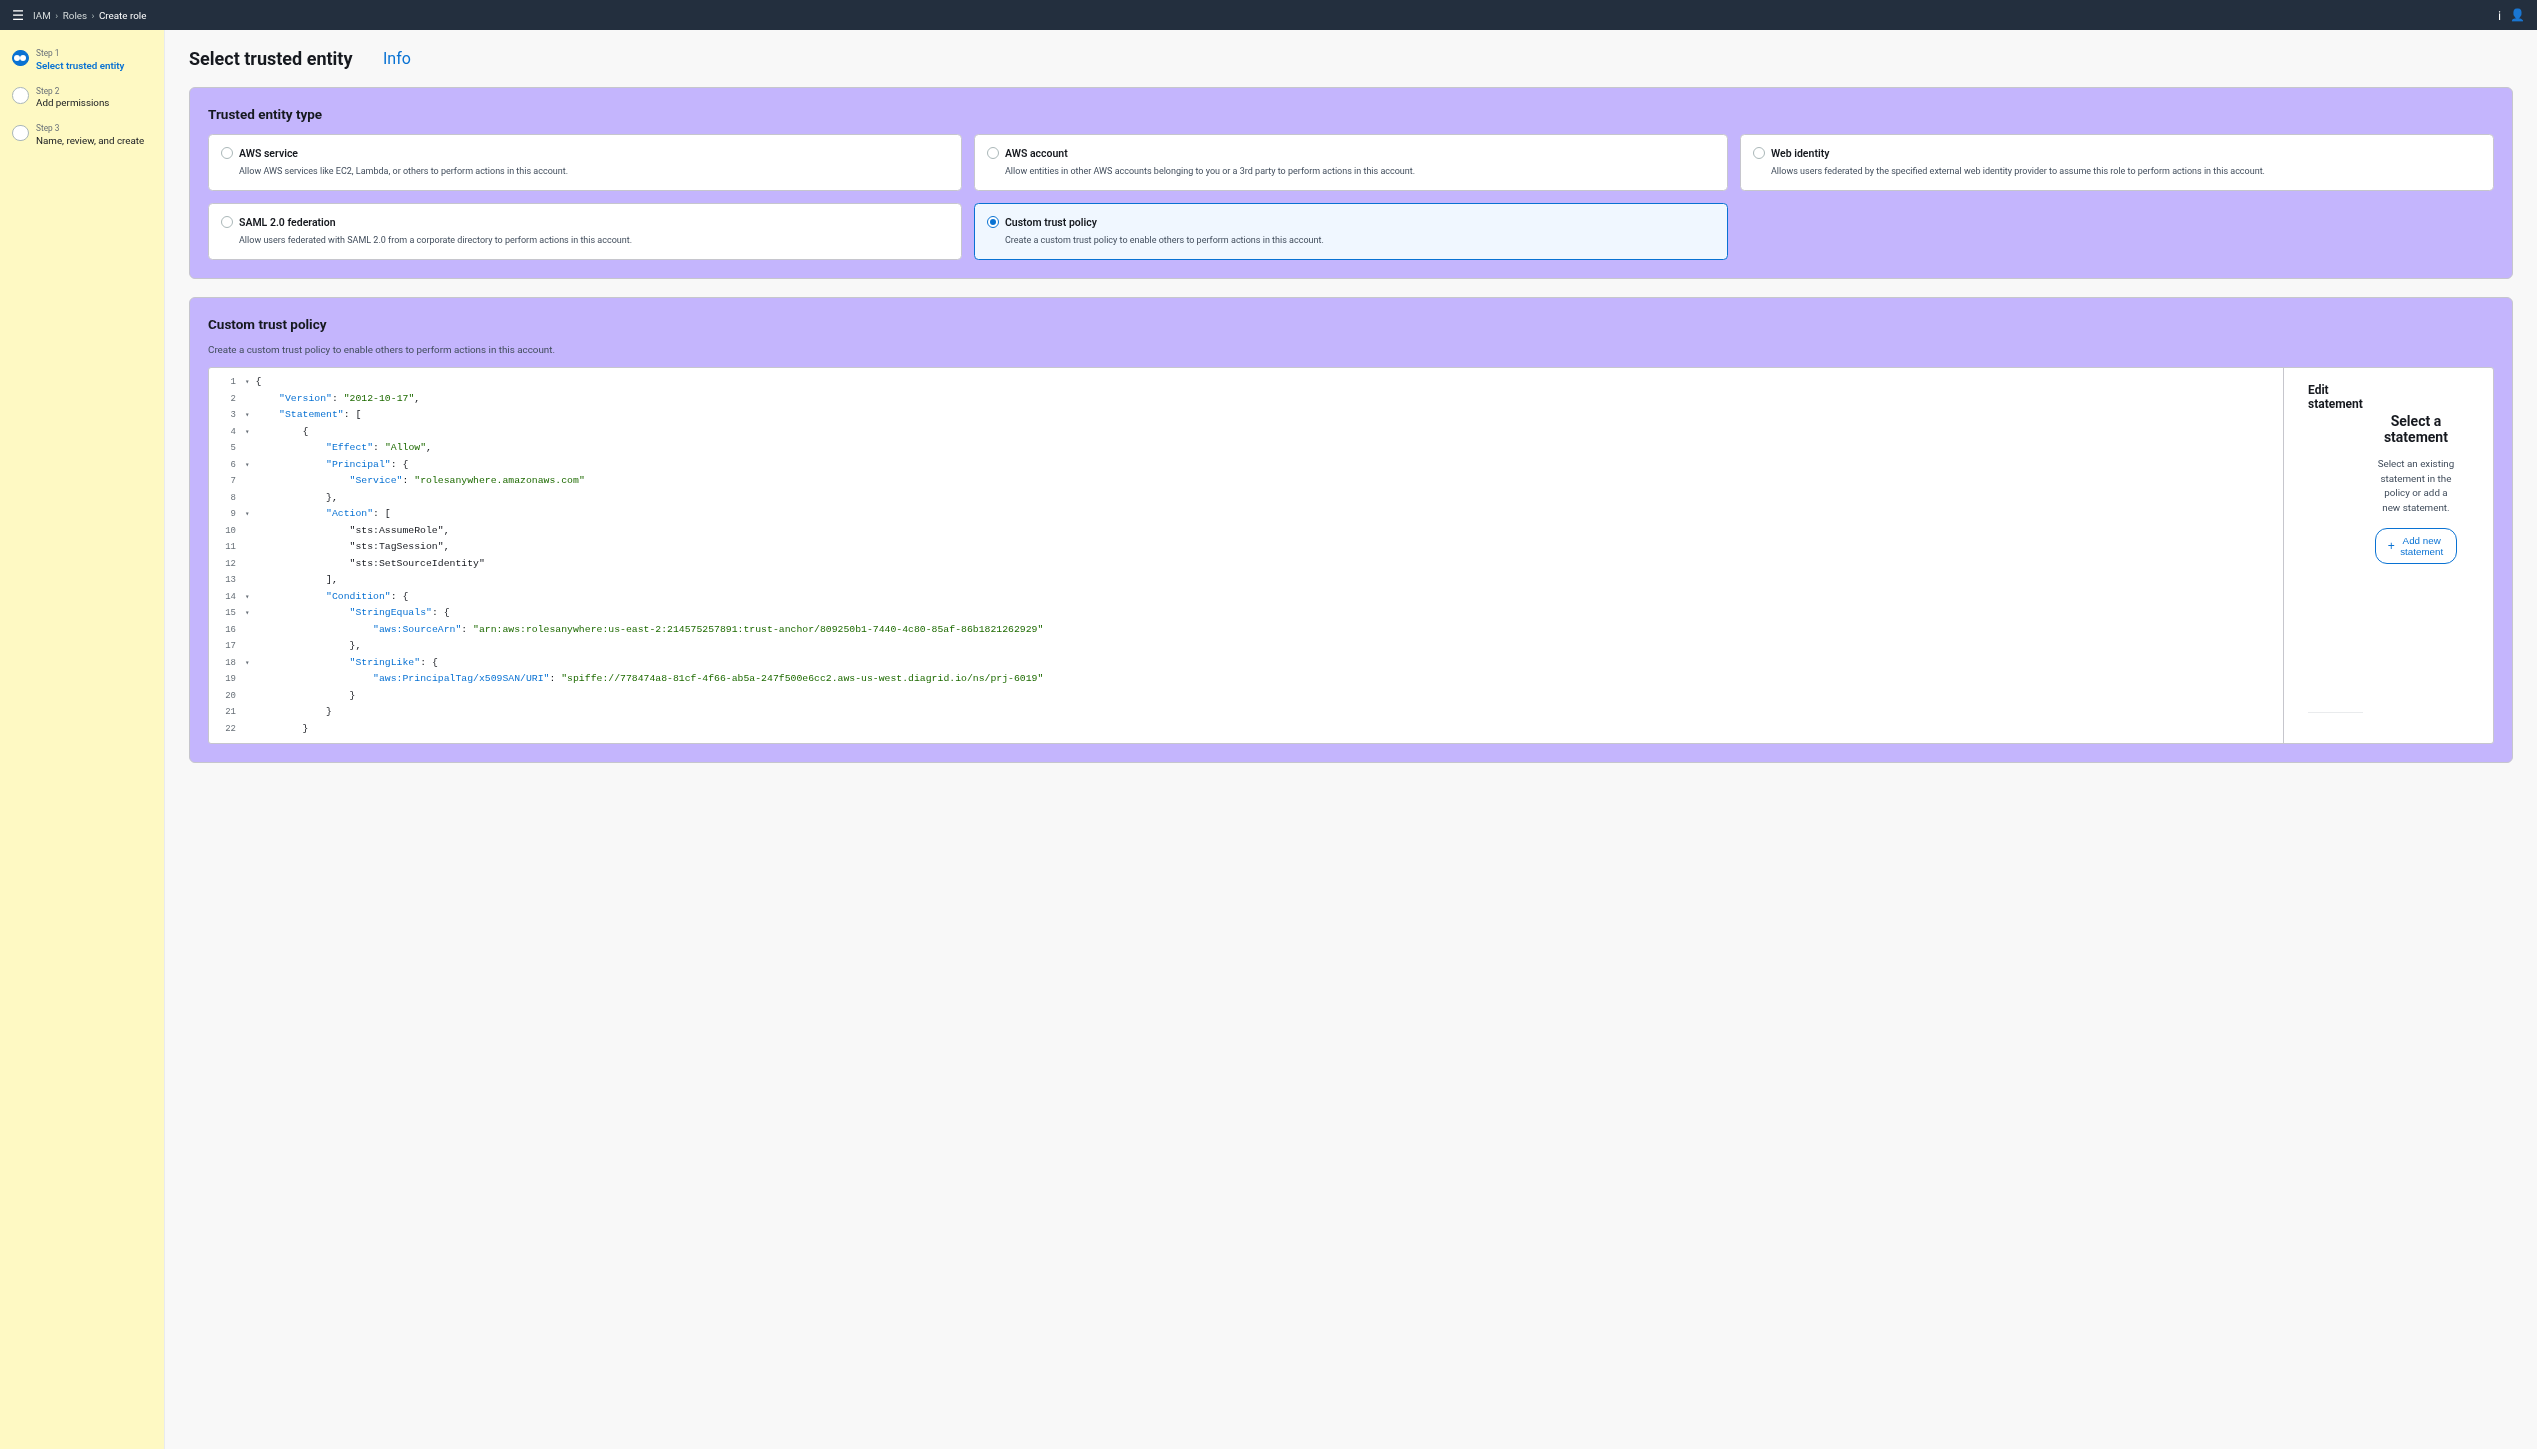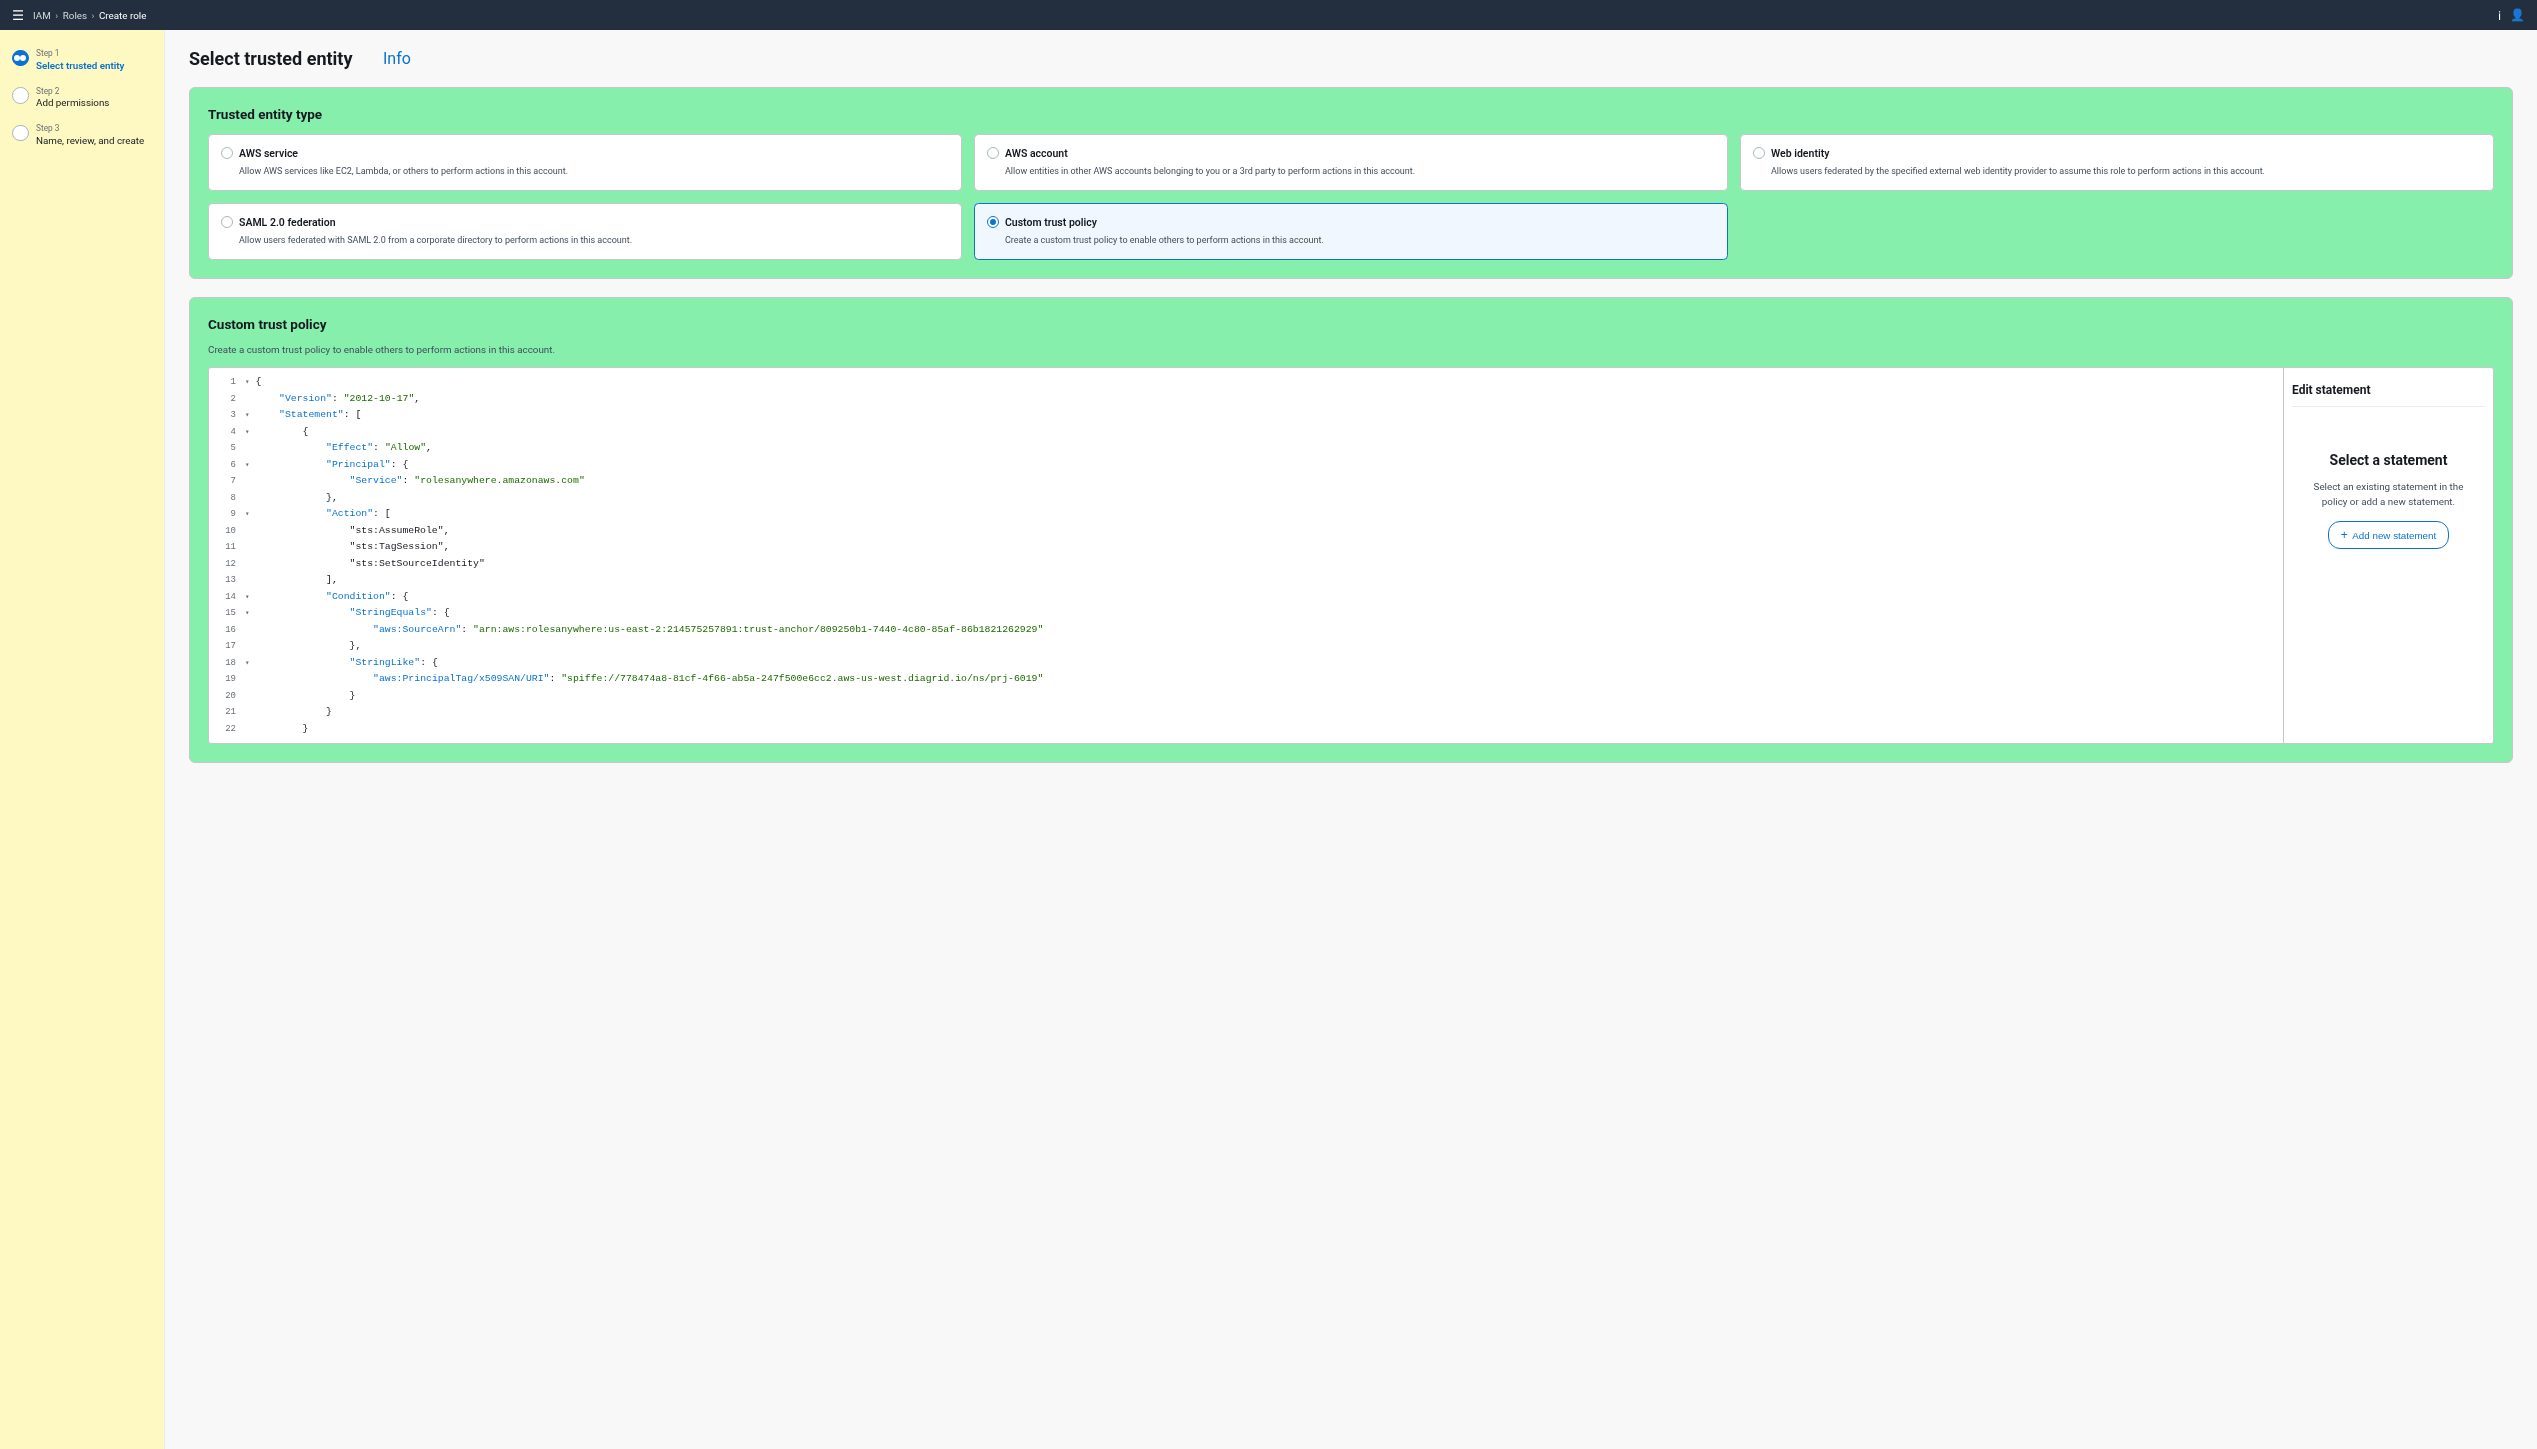--- a/index.html
+++ b/index.html
@@ -133,21 +133,21 @@
     .info-link {
       color: #0972d3;
       font-size: 16px;
       cursor: pointer;
       text-decoration: none;
       margin-left: 23px;
     }
 
     
     .card {
-      background: #86efac;
+      background: #c4b5fd;
       border: 0.8px solid #c6c6cd;
       border-radius: 6px;
       padding: 18px;
       margin-bottom: 18px;
     }
     .card-title {
       font-size: 13.5px;
       font-weight: 700;
       color: #16191f;
       margin-bottom: 12px;
@@ -273,23 +273,23 @@
       white-space: pre;
     }
     .tok-key { color: #0972d3; }
     .tok-string { color: #1d6a00; }
 
     
     .edit-panel {
       width: 210px;
       flex-shrink: 0;
       border-left: 0.8px solid #c6c6cd;
-      padding: 15px 8px;
-      display: flex;
-      flex-direction: column;
+      padding: 15px 24px;
+      display: flex;
+      flex-direction: row;
     }
     .edit-panel-title {
       font-size: 12px;
       font-weight: 700;
       color: #16191f;
       margin-bottom: 15px;
       padding-bottom: 9px;
       border-bottom: 0.8px solid #e9ebed;
     }
     .select-statement-section {

